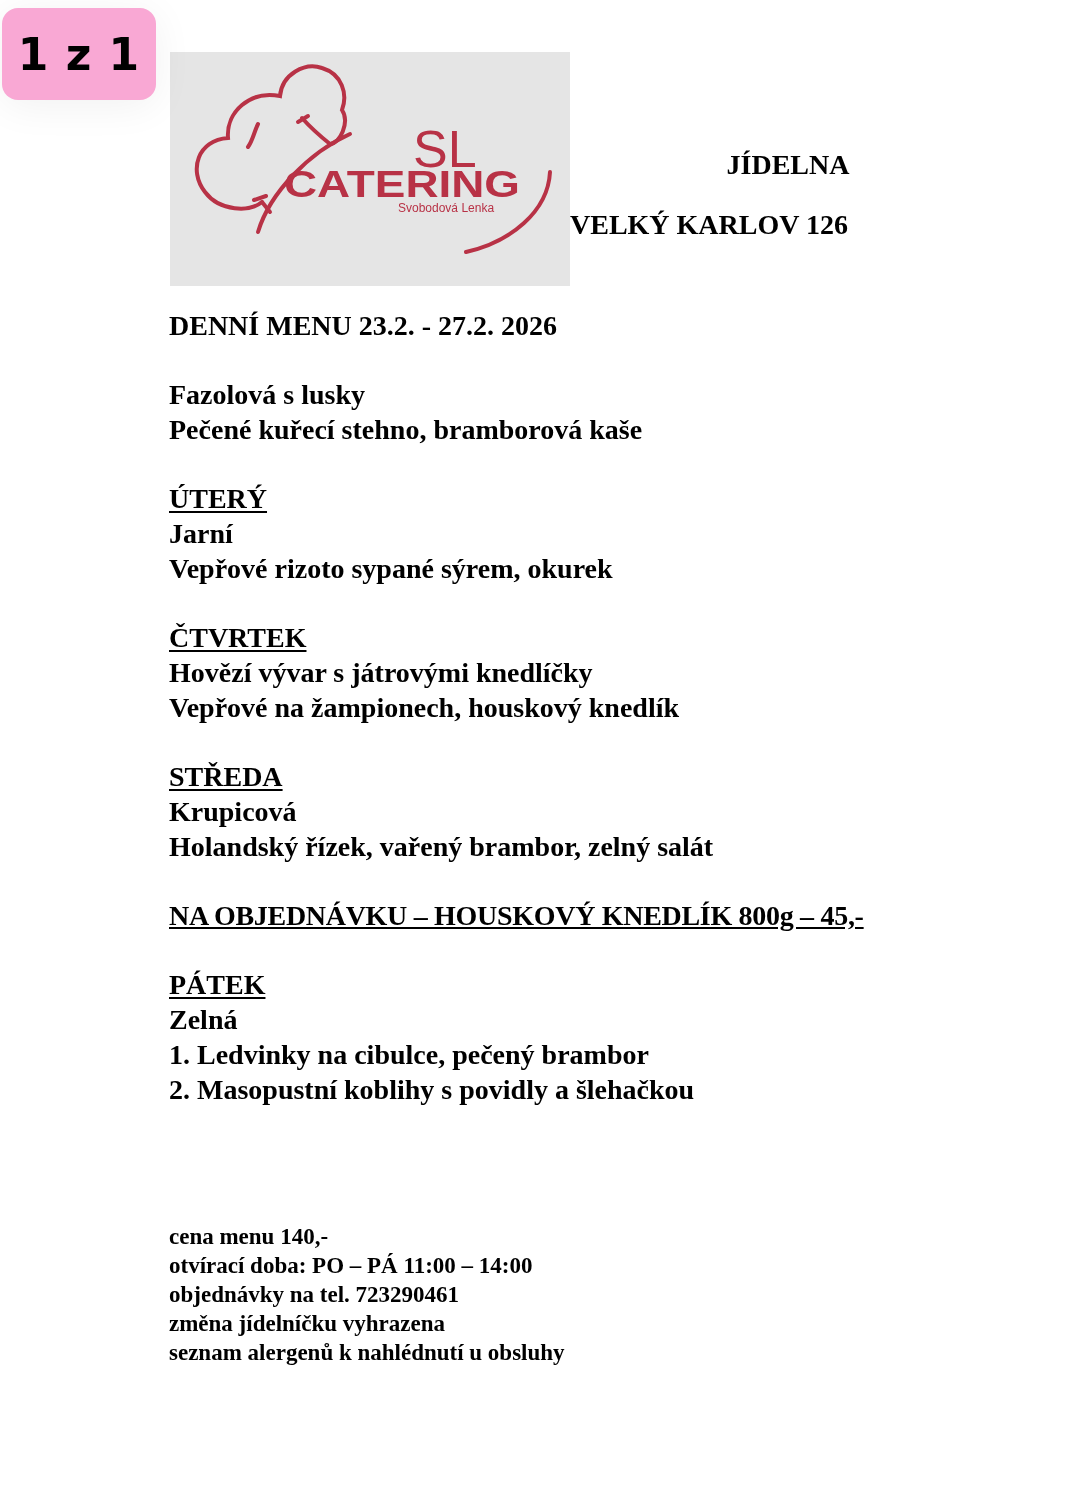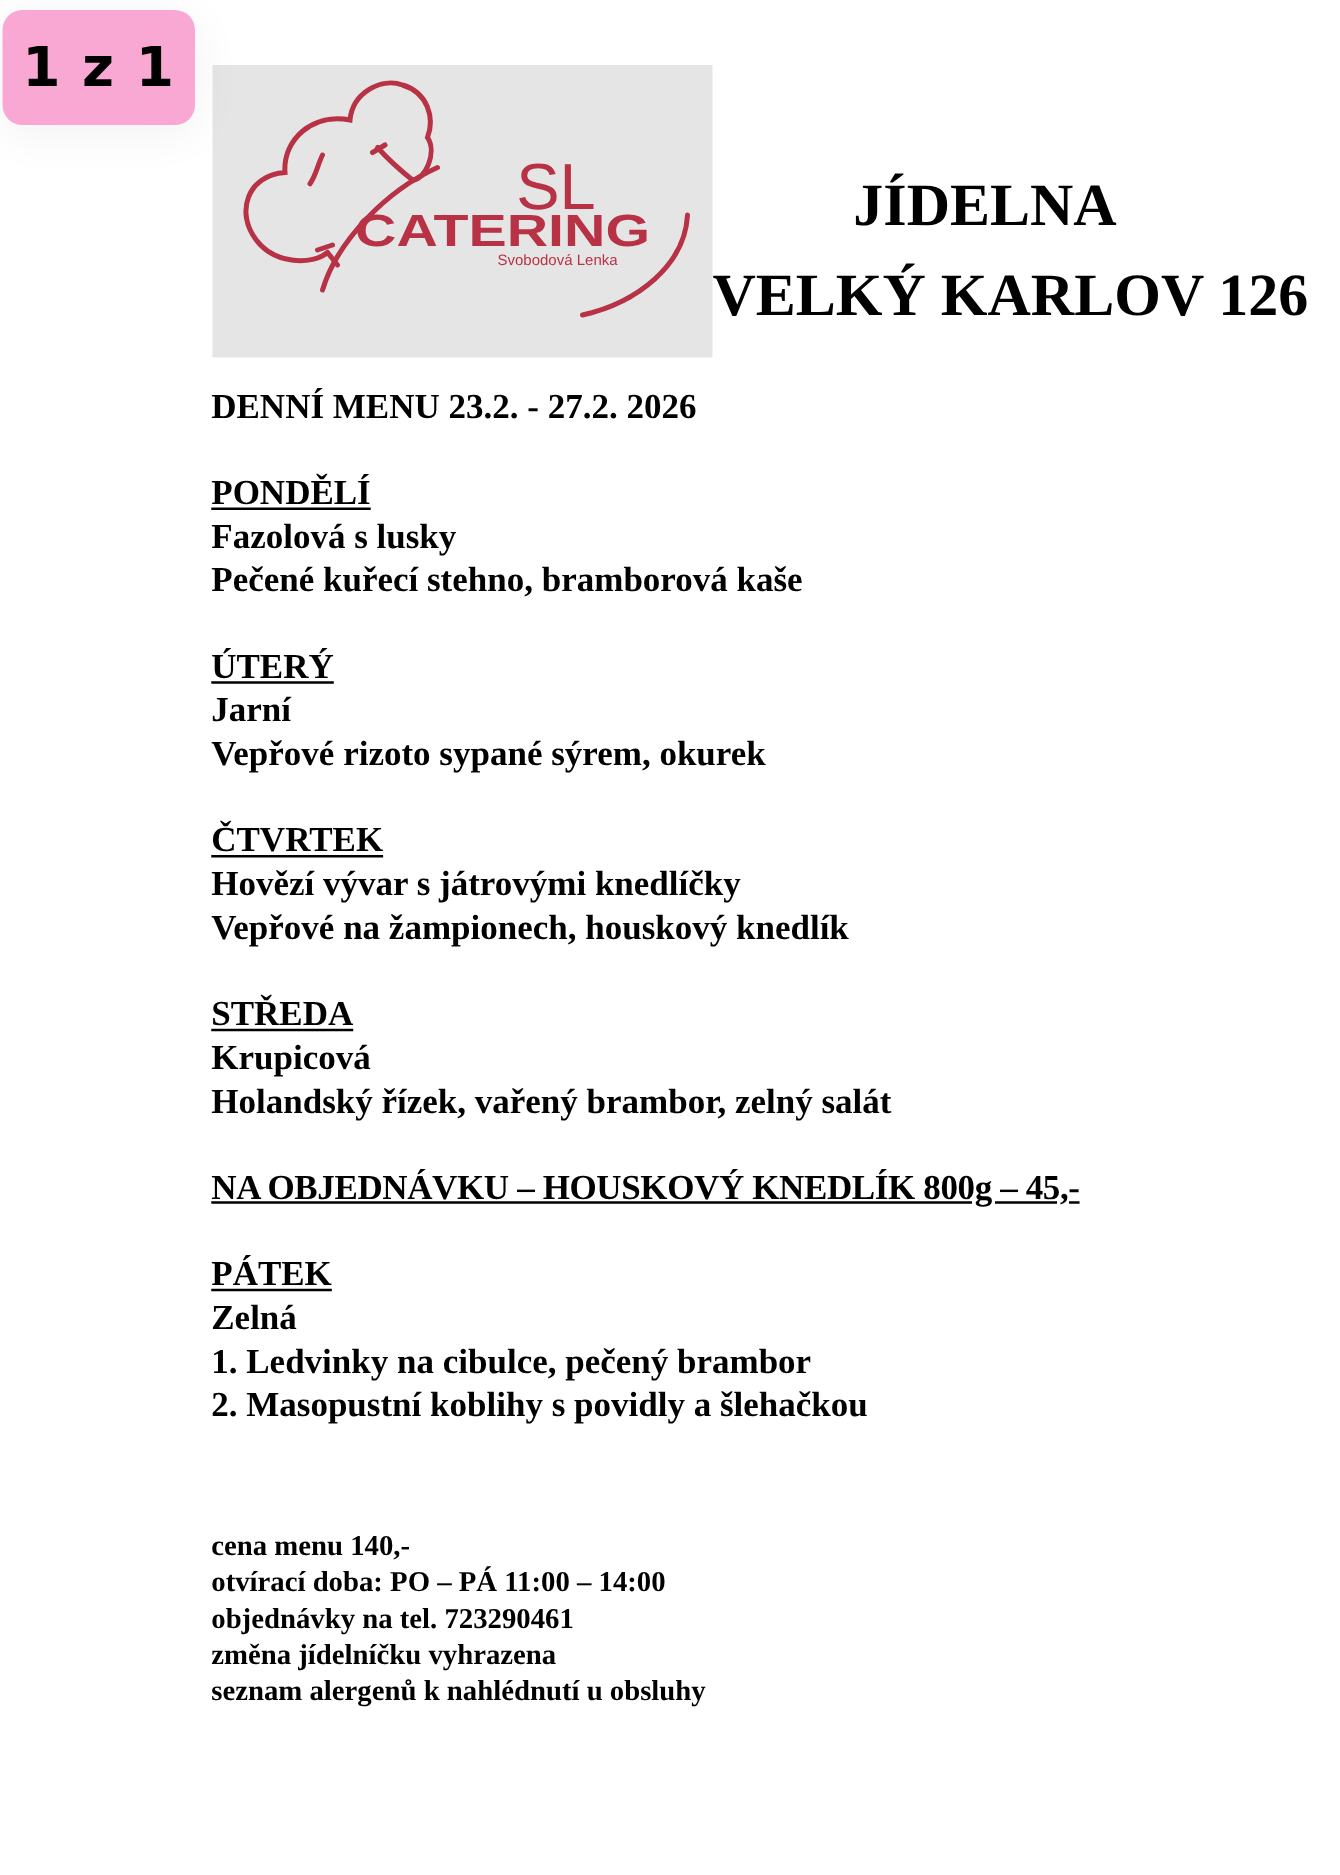--- a/index.html
+++ b/index.html
@@ -43,36 +43,36 @@
       z-index: 1;
     }
     .logo-wrap svg { display: block; }
     .header-title {
       position: absolute;
       left: 570px;
       top: 142px;
       width: 448px;
       text-align: center;
       font-weight: bold;
-      font-size: 48px;
+      font-size: 28px;
       line-height: 46px;
       z-index: 2;
     }
     .header-title .line1 {
       display: block;
       padding-left: 0;
       width: 448px;
       text-align: center;
       margin-left: -6px;
     }
     .header-title .line2 {
       display: block;
       position: absolute;
       left: 0;
-      top: 72px;
+      top: 60px;
       white-space: nowrap;
     }
     .content {
       position: absolute;
       left: 169px;
       top: 308px;
       width: 860px;
       font-weight: bold;
       font-size: 28px;
       line-height: 35px;
@@ -138,21 +138,20 @@
 
 <div class="header-title">
   <span class="line1">JÍDELNA</span>
   <span class="line2">VELKÝ KARLOV 126</span>
 </div>
 
 <div class="content">
   <div class="menu-title">DENNÍ MENU 23.2. - 27.2. 2026</div>
 
   <div class="day-section">
-    <span class="meal-line"><span class="day-name">PONDĚLÍ</span></span>
     <span class="meal-line">Fazolová s lusky</span>
     <span class="meal-line">Pečené kuřecí stehno, bramborová kaše</span>
   </div>
 
   <div class="day-section">
     <span class="meal-line"><span class="day-name">ÚTERÝ</span></span>
     <span class="meal-line">Jarní</span>
     <span class="meal-line">Vepřové rizoto sypané sýrem, okurek</span>
   </div>
 

